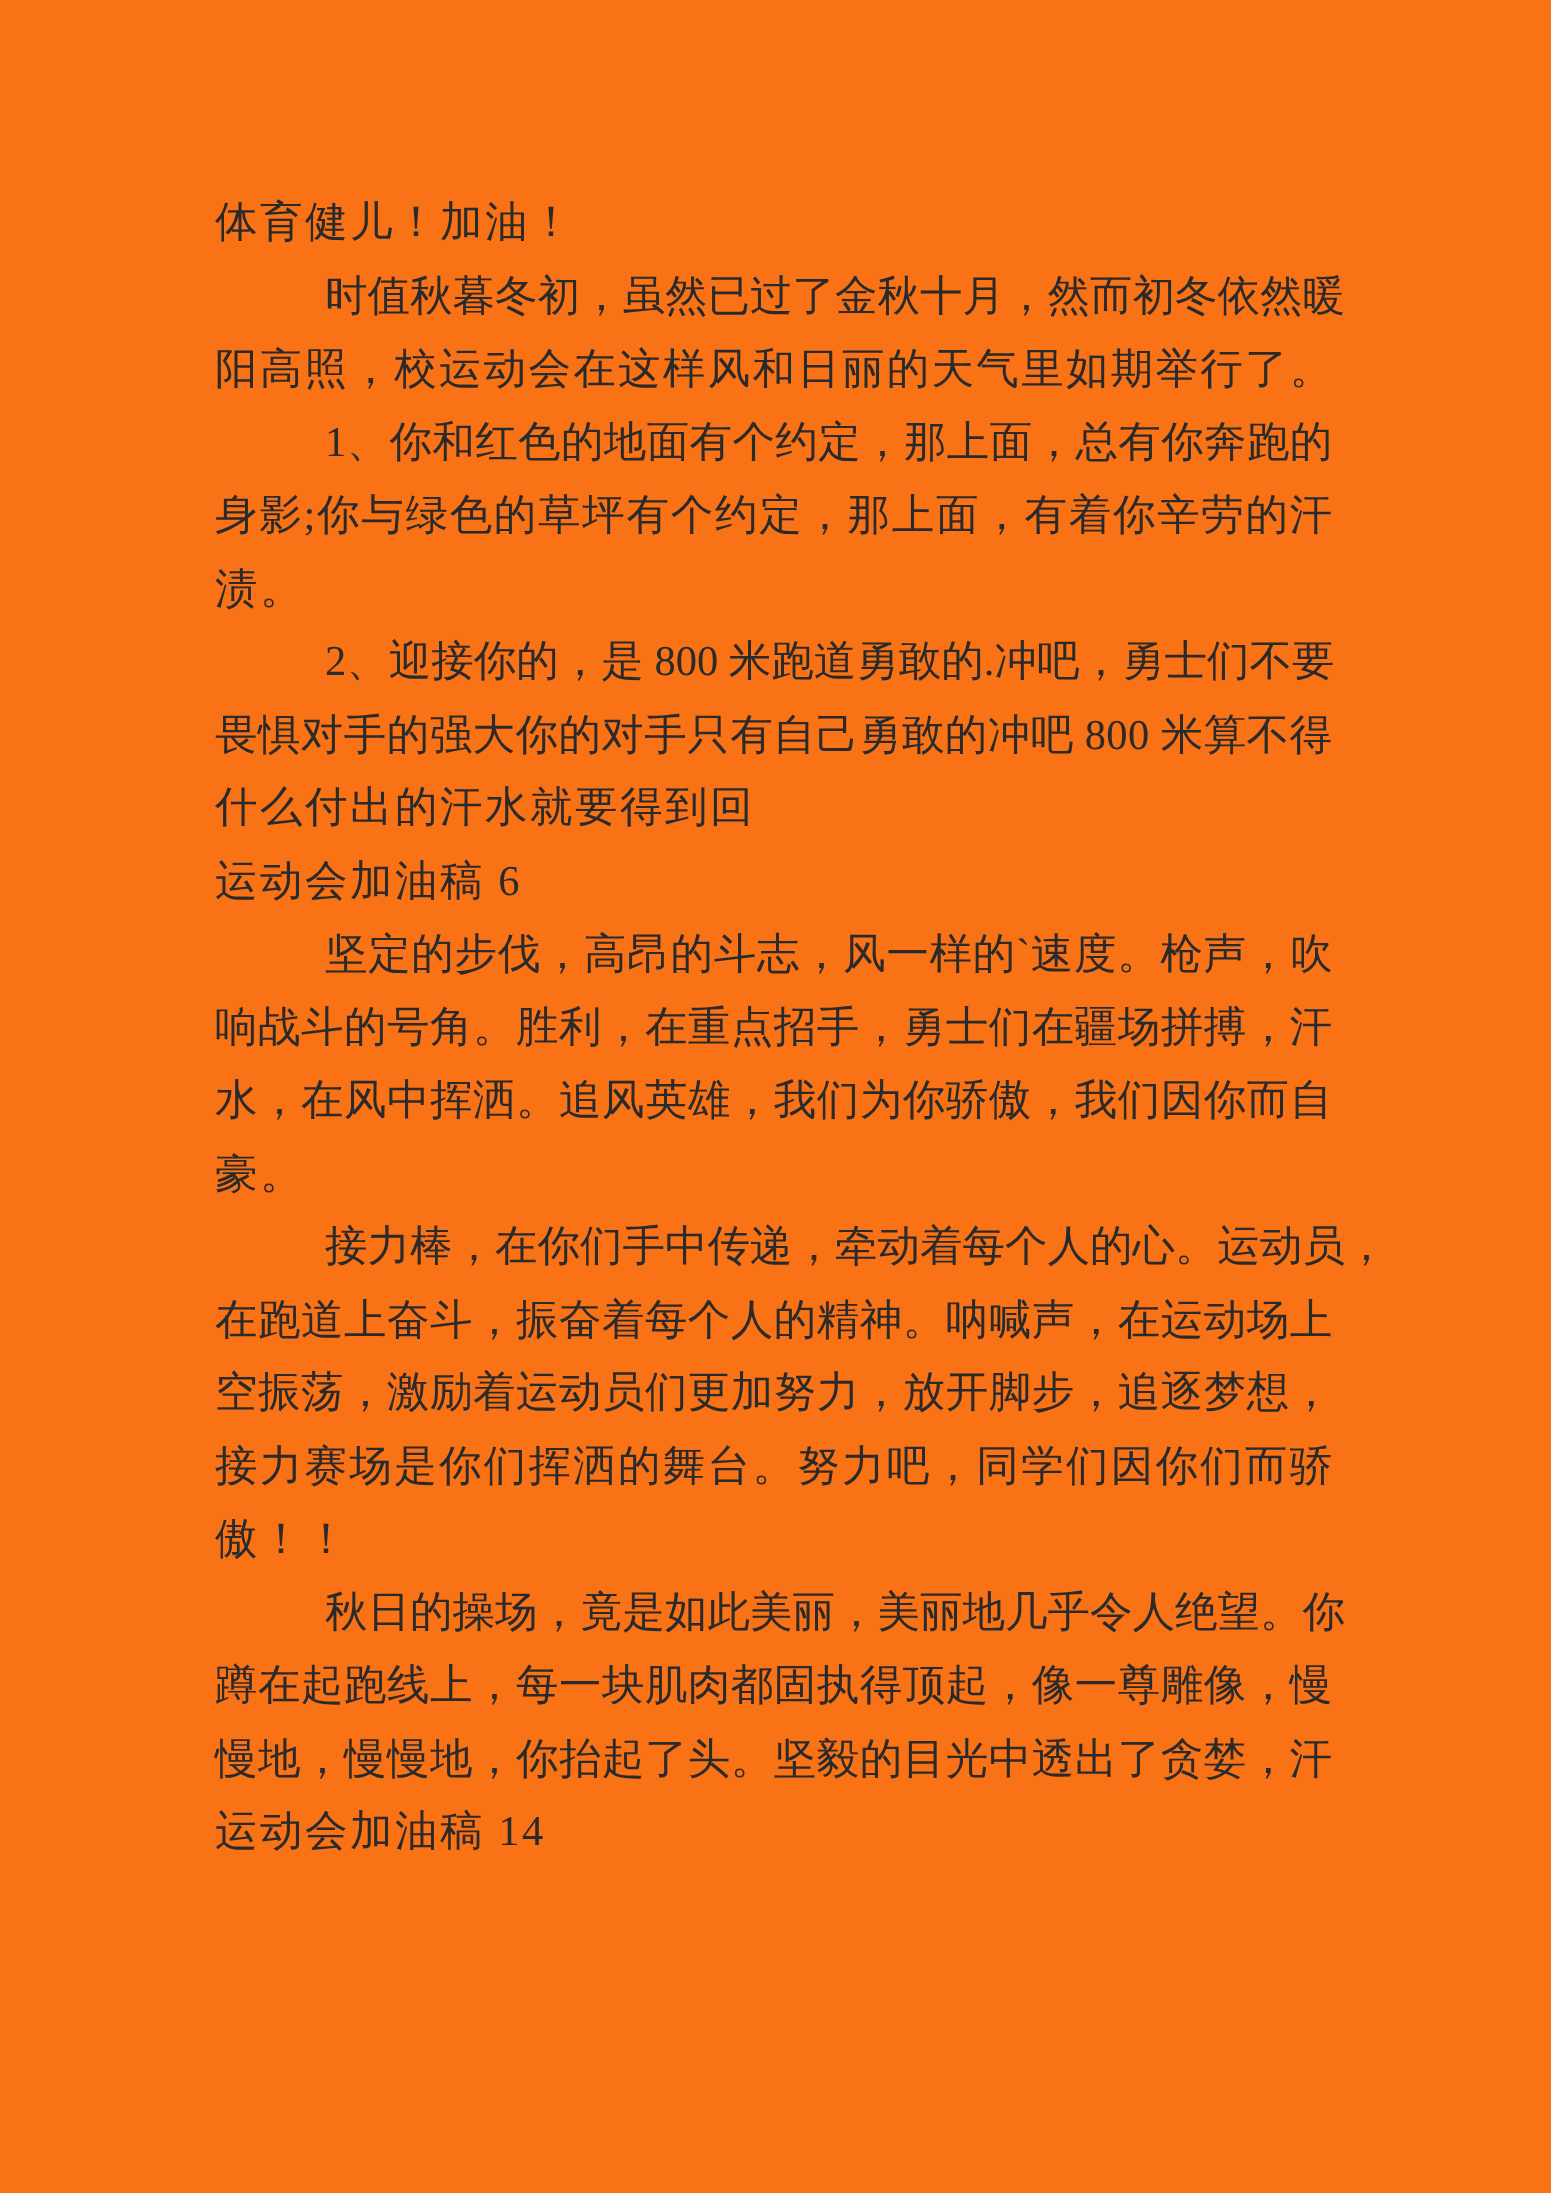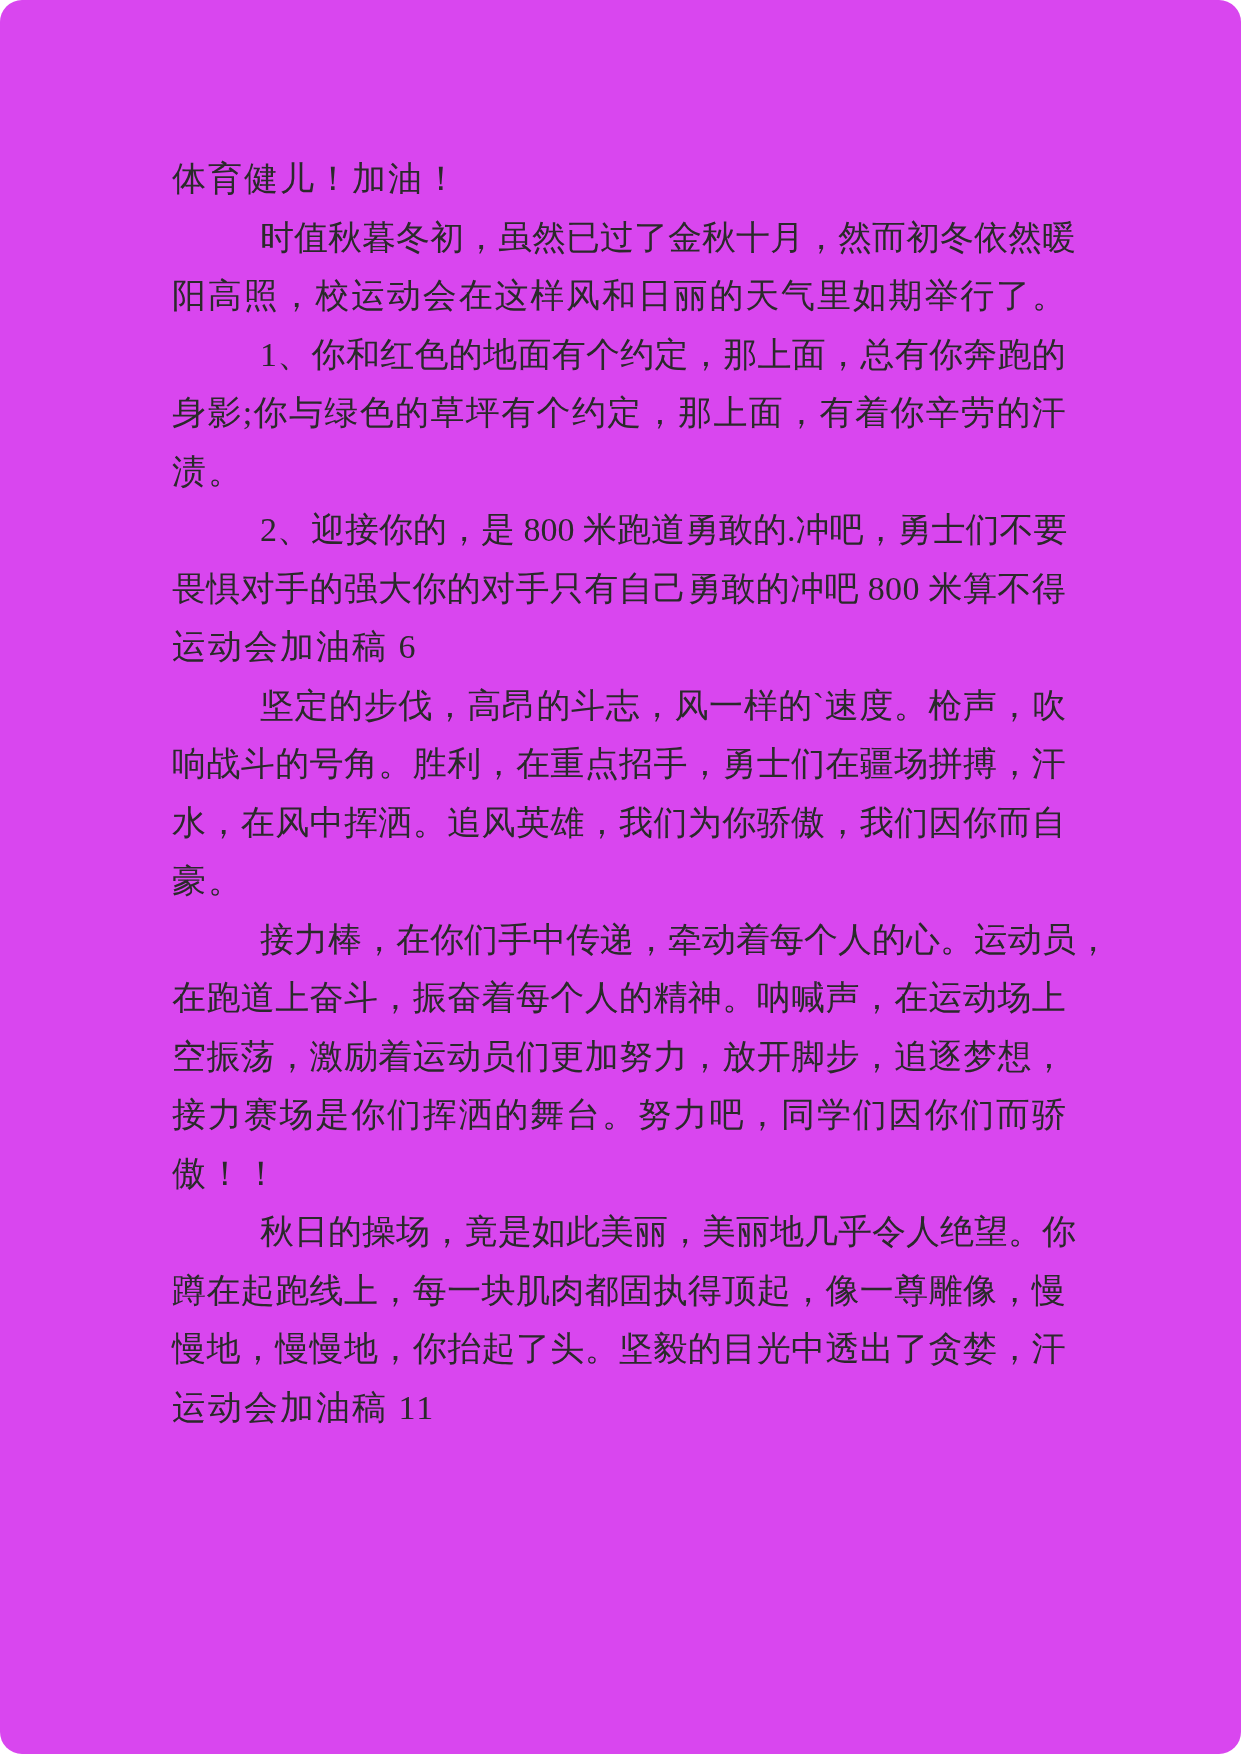--- a/index.html
+++ b/index.html
@@ -47,21 +47,21 @@
     white-space: normal;
   }
   .ch {
     white-space: pre;
     display: inline-block;
   }
 </style>
 </head>
 <body>
 
-<div class="page" style="background: #d946ef; border-radius: 22px;">
+<div class="page" style="background: #f97316;">
   <div class="doc-body" style="color: rgb(42, 42, 42);">
       <div class="line">体育健儿！加油！</div>
       <div class="line indent justify">
         <span class="ch">时</span>
         <span class="ch">值</span>
         <span class="ch">秋</span>
         <span class="ch">暮</span>
         <span class="ch">冬</span>
         <span class="ch">初</span>
         <span class="ch">，</span>
@@ -219,20 +219,21 @@
         <span class="ch"> </span>
         <span class="ch">8</span>
         <span class="ch">0</span>
         <span class="ch">0</span>
         <span class="ch"> </span>
         <span class="ch">米</span>
         <span class="ch">算</span>
         <span class="ch">不</span>
         <span class="ch">得</span>
       </div>
+      <div class="line">什么付出的汗水就要得到回</div>
       <div class="line">运动会加油稿 6</div>
       <div class="line indent justify">
         <span class="ch">坚</span>
         <span class="ch">定</span>
         <span class="ch">的</span>
         <span class="ch">步</span>
         <span class="ch">伐</span>
         <span class="ch">，</span>
         <span class="ch">高</span>
         <span class="ch">昂</span>
@@ -496,15 +497,15 @@
         <span class="ch">光</span>
         <span class="ch">中</span>
         <span class="ch">透</span>
         <span class="ch">出</span>
         <span class="ch">了</span>
         <span class="ch">贪</span>
         <span class="ch">婪</span>
         <span class="ch">，</span>
         <span class="ch">汗</span>
       </div>
-      <div class="line">运动会加油稿 11</div>
+      <div class="line">运动会加油稿 14</div>
     </div>
 </div>
 
 </body></html>

